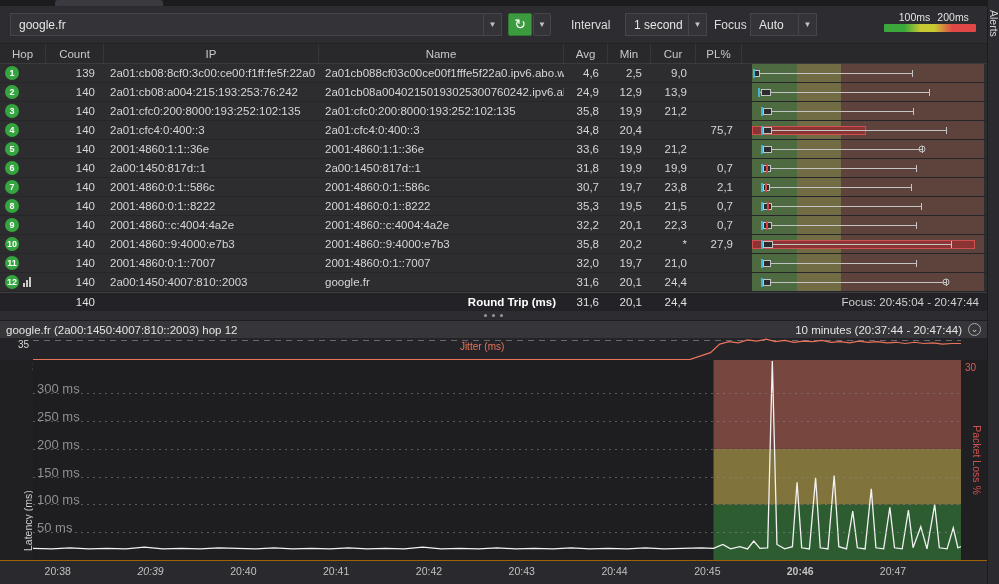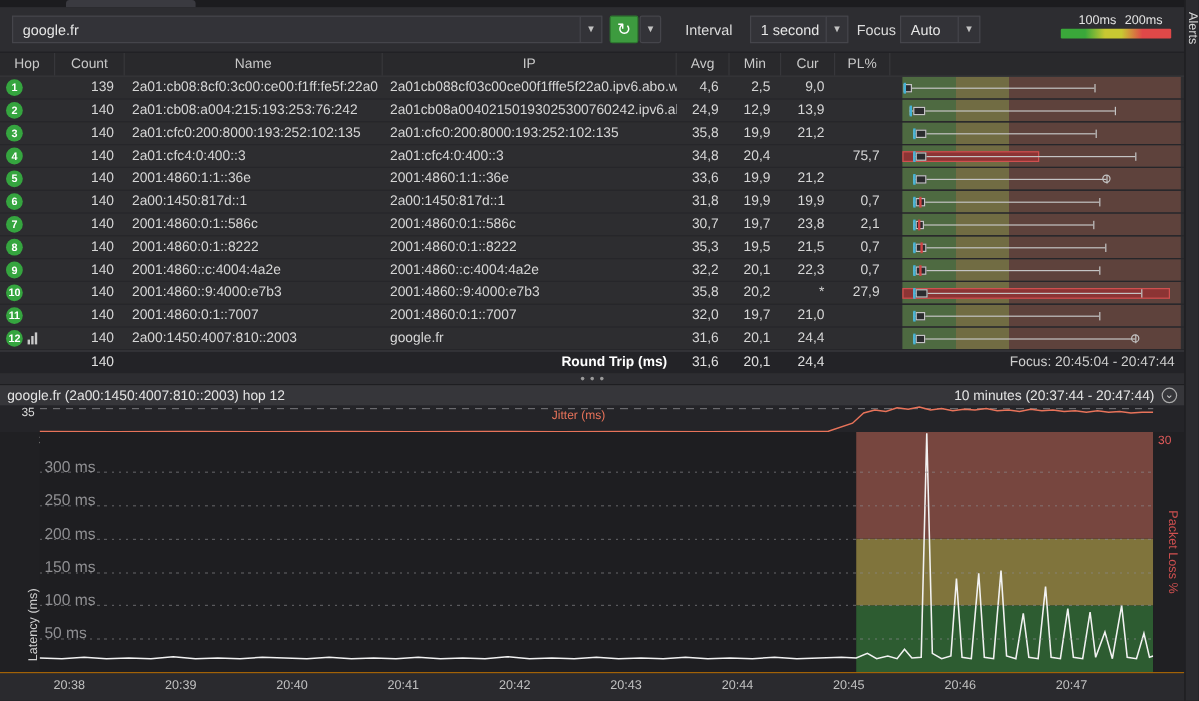--- a/index.html
+++ b/index.html
@@ -137,22 +137,22 @@
           <span class="lab-100">100ms</span>
           <span class="lab-200">200ms</span>
         </div>
         <div class="bar"></div>
       </div>
     </div>
 
     <div class="thead grid-cols">
       <div class="hc">Hop</div>
       <div class="hc">Count</div>
+      <div class="hc">IP</div>
       <div class="hc">Name</div>
-      <div class="hc">IP</div>
       <div class="hc">Avg</div>
       <div class="hc">Min</div>
       <div class="hc">Cur</div>
       <div class="hc">PL%</div>
     </div>
 
     <div class="rows">
         <div class="trow grid-cols">
           <div class="c hop">
             <span class="hopbadge">1</span>
@@ -489,28 +489,28 @@
       </div>
       <div class="yl-right">
         <span class="pl-max">30</span>
         <span class="pl-axis-label">Packet Loss %</span>
       </div>
     </div>
 
     <div class="x-axis">
       <div class="x-inner">
           <span class="xtick" style="left: 2.66667%;">20:38</span>
-          <span class="xtick" style="left: 12.6667%;">20:39</span>
+          <span class="xtick" style="left: 12.6667%; font-style: italic;">20:39</span>
           <span class="xtick" style="left: 22.6667%;">20:40</span>
           <span class="xtick" style="left: 32.6667%;">20:41</span>
           <span class="xtick" style="left: 42.6667%;">20:42</span>
           <span class="xtick" style="left: 52.6667%;">20:43</span>
           <span class="xtick" style="left: 62.6667%;">20:44</span>
           <span class="xtick" style="left: 72.6667%;">20:45</span>
-          <span class="xtick" style="left: 82.6667%;">20:46</span>
+          <span class="xtick" style="left: 82.6667%; font-weight: bold;">20:46</span>
           <span class="xtick" style="left: 92.6667%;">20:47</span>
         </div>
     </div>
 
   </div>
 
   <div class="alerts-strip">
     <span class="alerts-label">Alerts</span>
   </div>
 </div>

